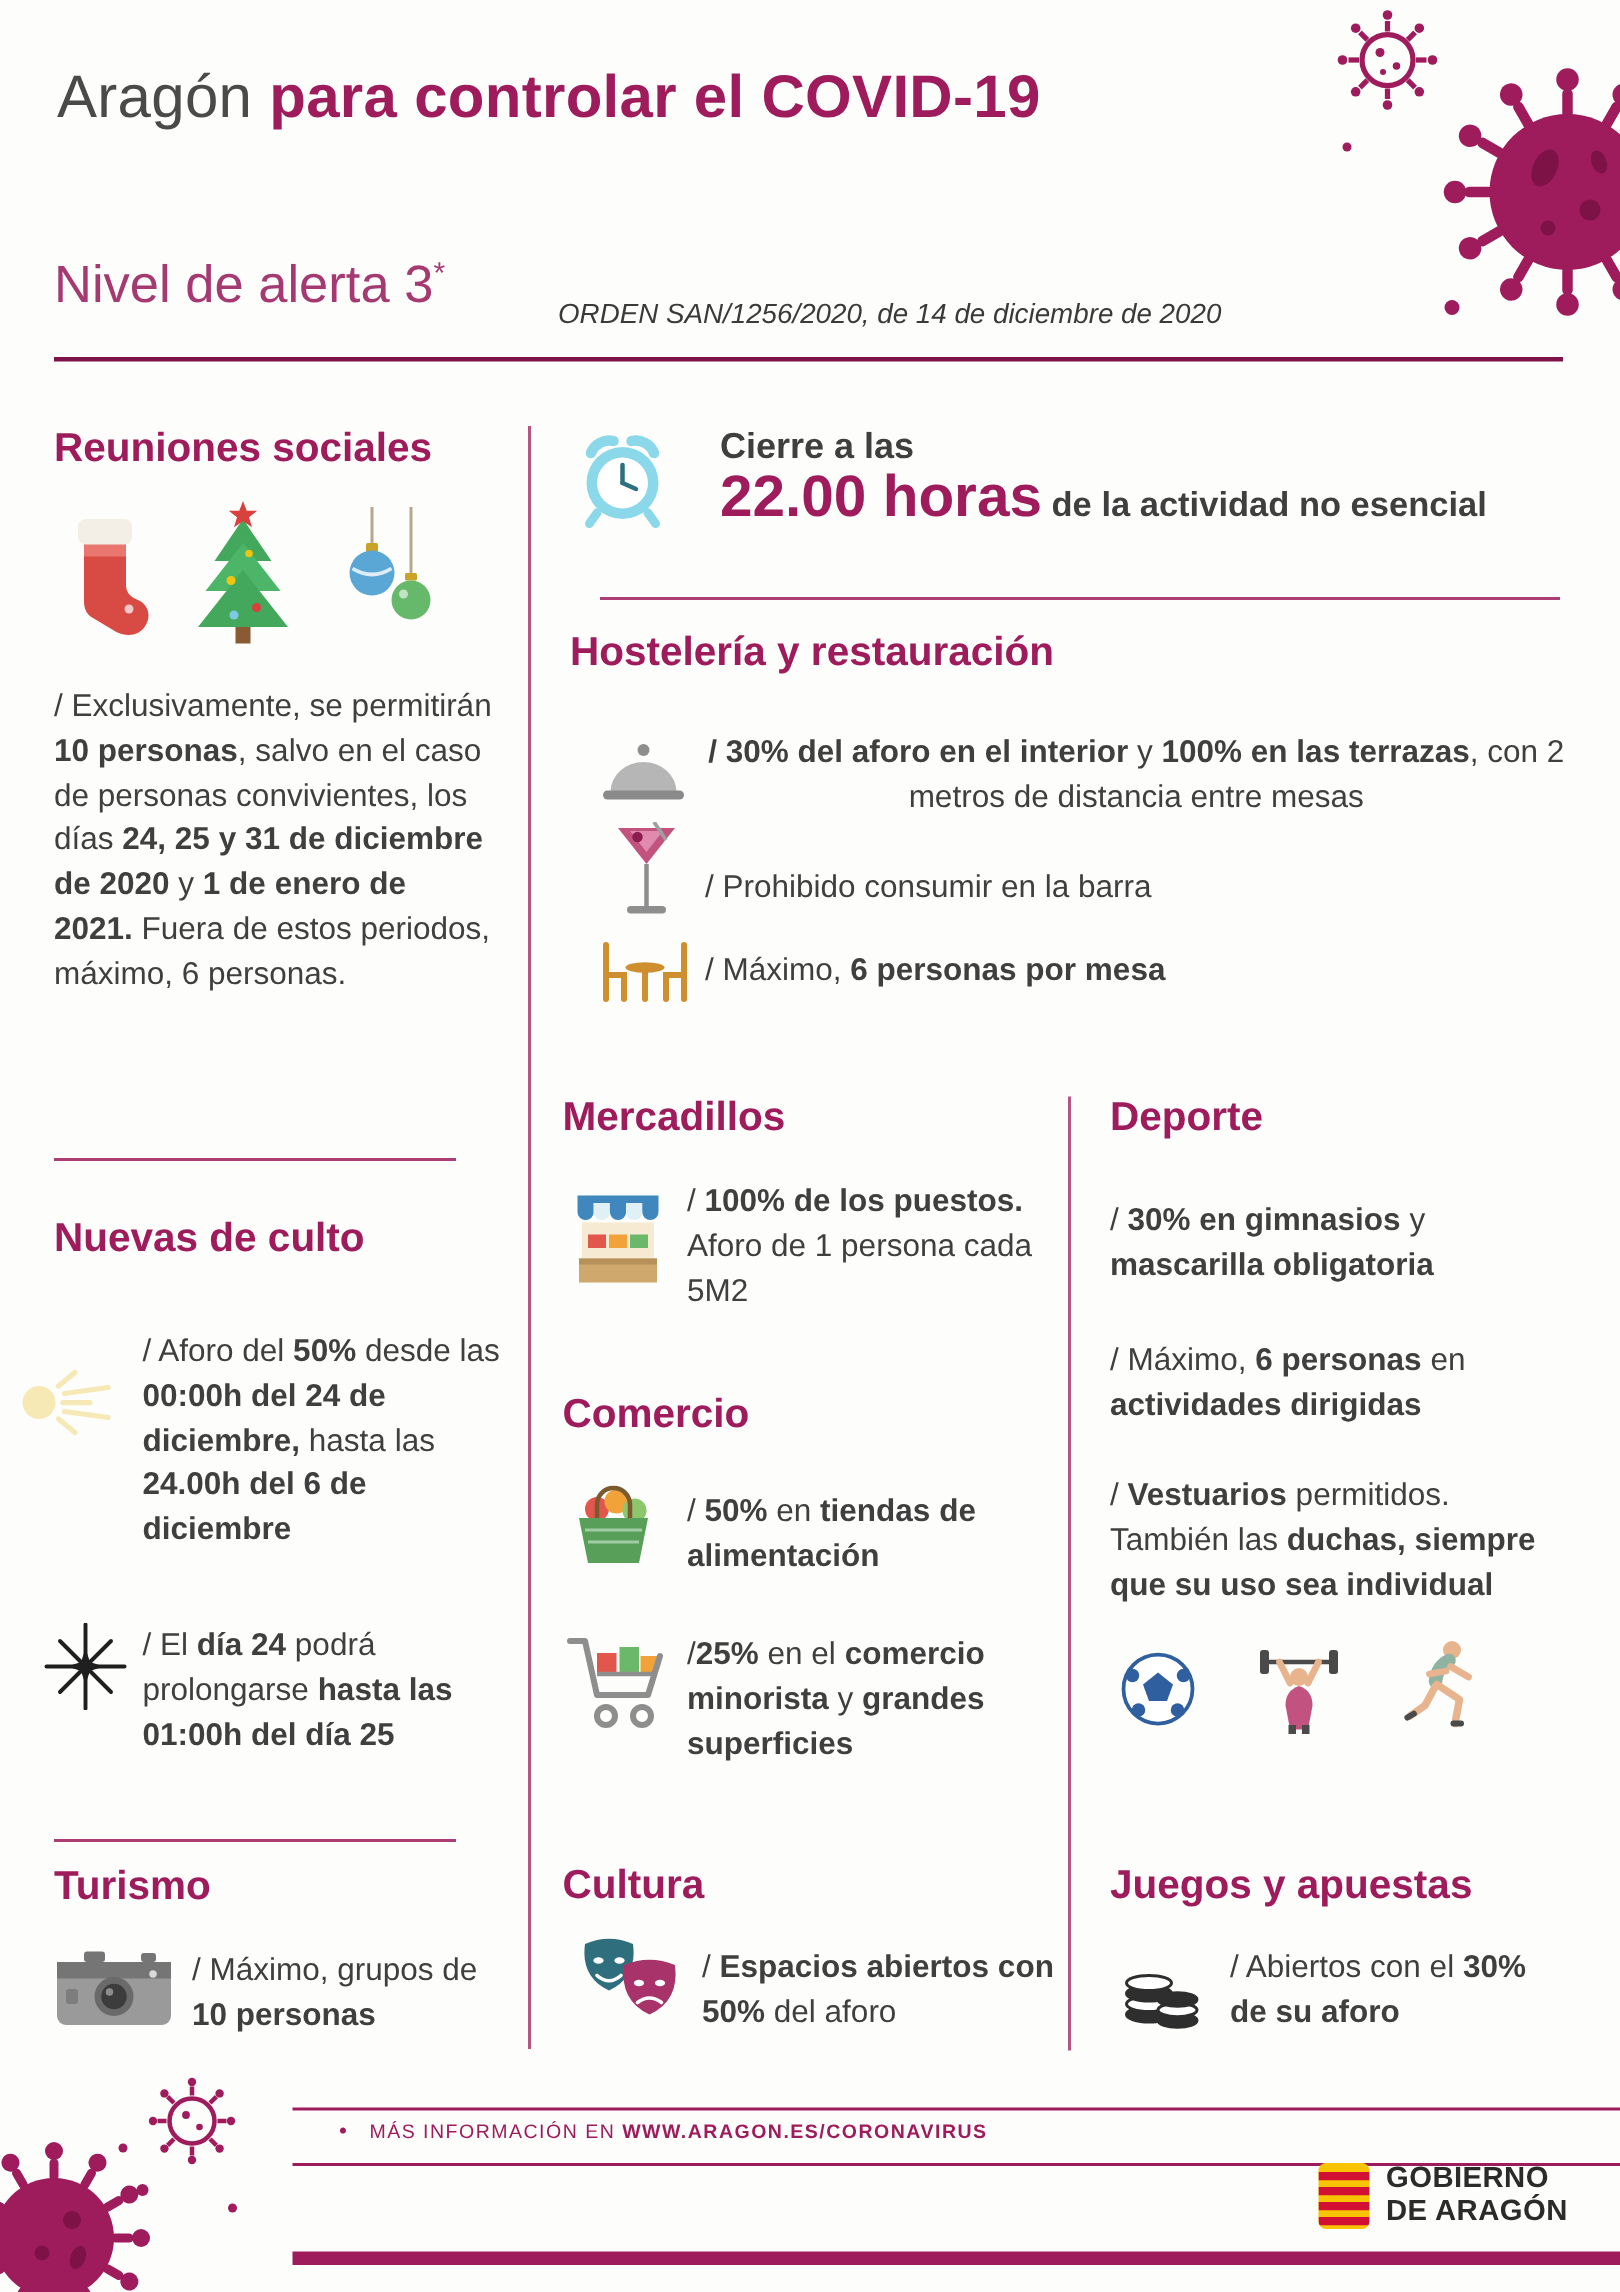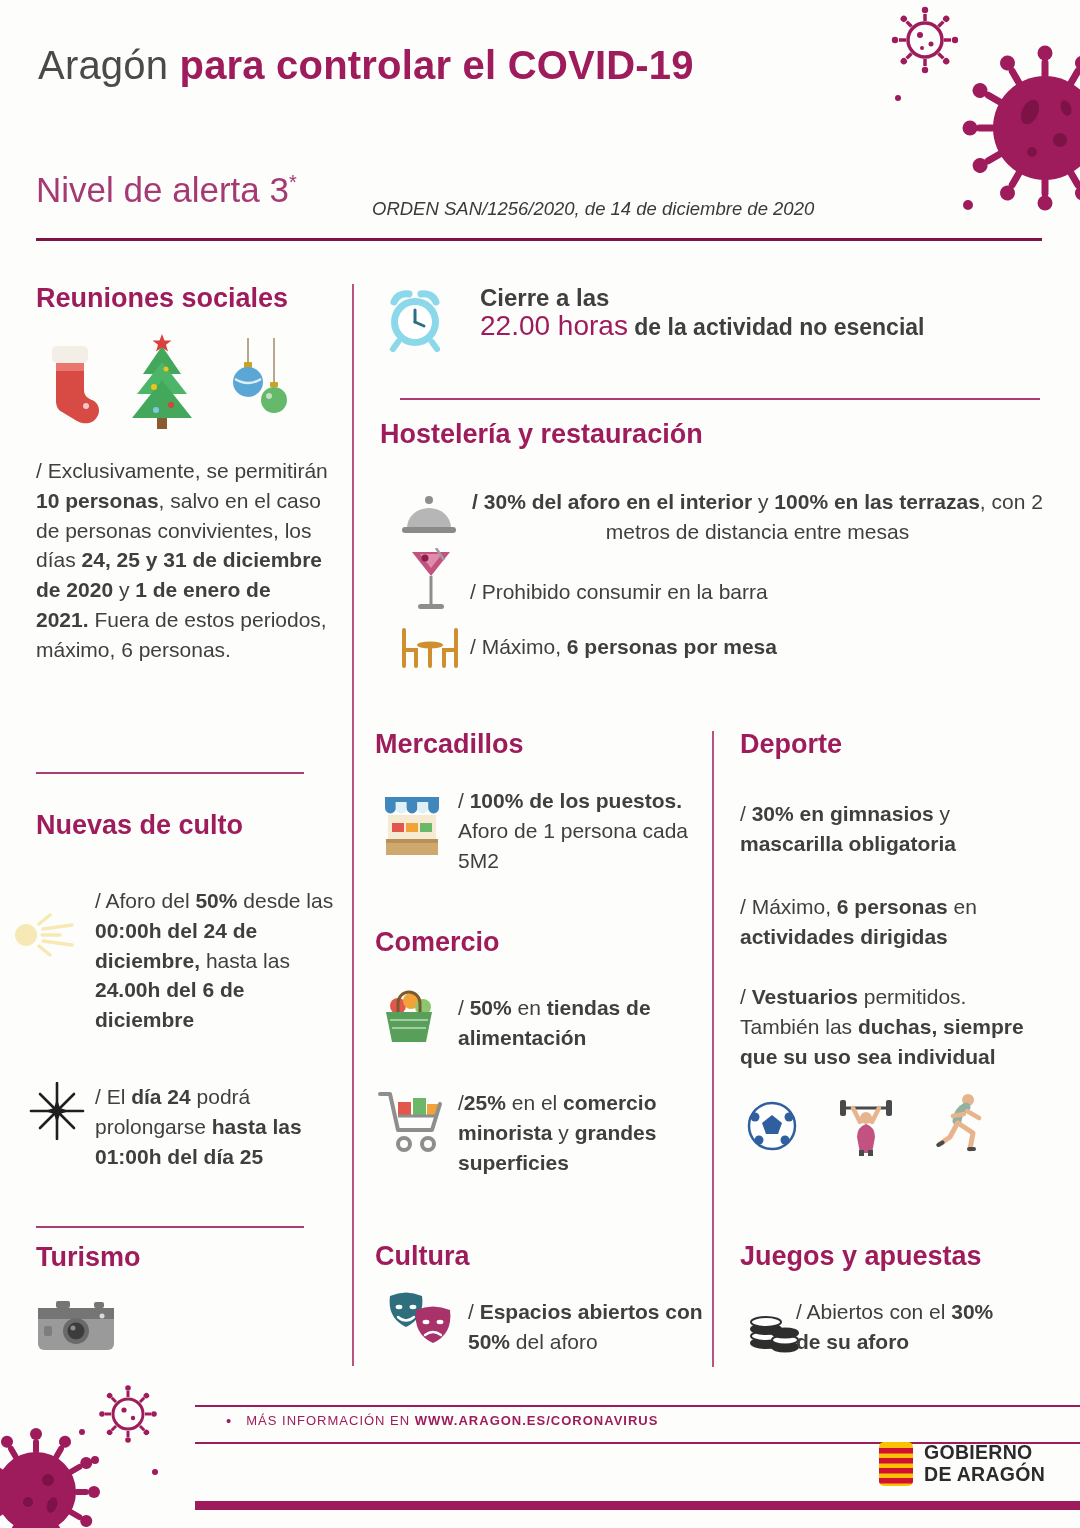--- a/index.html
+++ b/index.html
@@ -39,21 +39,21 @@
   .div-left-2 { left:36px; top:1226px; width:268px; }
   .turismo-title { left:36px; top:1242px; }
   .icon-camera { left:36px; top:1296px; width:80px; height:58px; }
   .turismo-item { left:128px; top:1299px; width:206px; }
   .vdiv-1 { left:352px; top:284px; height:1082px; }
 
   
   .icon-clock { left:382px; top:282px; width:66px; height:70px; }
   .curfew-intro { left:480px; top:284px; font-size:24px; font-weight:700; color:#3f3f3f; }
   .curfew-line { left:480px; top:310px; white-space:nowrap; }
-  .curfew-time { font-size:28px; font-weight:400; color:#9e1c5c;text-align:right; }
+  .curfew-time { font-size:39px; font-weight:700; color:#9e1c5c;text-align:right; }
   .curfew-scope { font-size:23px; font-weight:700; color:#3f3f3f; }
   .div-curfew { left:400px; top:398px; width:640px; }
 
   
   .hosteleria-title { left:380px; top:419px; }
   .icon-cloche { left:400px; top:490px; width:58px; height:48px; }
   .host-item1 { left:470px; top:487px; width:575px;text-align:center; }
   .icon-cocktail { left:408px; top:548px; width:46px; height:70px; }
   .host-item2 { left:470px; top:577px; width:480px; }
   .icon-table { left:398px; top:626px; width:64px; height:44px; }
@@ -76,21 +76,21 @@
   
   .deporte-title { left:740px; top:729px; }
   .dep-item1 { left:740px; top:799px; width:292px; }
   .dep-item2 { left:740px; top:892px; width:292px; }
   .dep-item3 { left:740px; top:982px; width:305px; }
   .icon-ball { left:746px; top:1100px; width:52px; height:52px; }
   .icon-lifter { left:838px; top:1094px; width:56px; height:62px; }
   .icon-runner { left:934px; top:1092px; width:55px; height:66px; }
   .juegos-title { left:740px; top:1241px; }
   .icon-chips { left:744px; top:1292px; width:58px; height:62px; }
-  .jue-item { left:796px; top:1297px; width:206px; }
+  .jue-item { left:820px; top:1297px; width:206px; }
 
   
   .footer-line-a { left:195px; top:1405px; width:885px; height:2px; background:#9e1c5c; }
   .footer-line-b { left:195px; top:1442px; width:885px; height:2px; background:#9e1c5c; }
   .footer-info { left:226px; top:1412px; display:flex; align-items:center; gap:14px; color:#9e1c5c; font-size:13px; letter-spacing:1px; }
   .footer-info .bold { font-weight:700; }
   .footer-bullet { font-size:15px; }
   .footer-bar { left:195px; top:1501px; width:885px; height:9px; background:#9e1c5c; }
   .logo { left:878px; top:1441px; display:flex; align-items:center; gap:10px; }
   .logo-text { font-size:19.5px; font-weight:700; color:#2b2b2b; line-height:1.12; letter-spacing:.3px; }
@@ -322,20 +322,21 @@
       <rect x="20" y="5" width="14" height="7" rx="2" fill="#757575"></rect>
       <rect x="58" y="6" width="10" height="6" rx="2" fill="#757575"></rect>
       <circle cx="40" cy="35" r="13" fill="#6a6a6a"></circle>
       <circle cx="40" cy="35" r="8.5" fill="#3c3c3c"></circle>
       <circle cx="37" cy="32" r="2.5" fill="#8d8d8d"></circle>
       <circle cx="66" cy="20" r="2.5" fill="#d9d9d9"></circle>
       <rect x="8" y="30" width="8" height="10" rx="2" fill="#7d7d7d"></rect>
     </svg>
   </span>
 
+  <p class="abs body-text turismo-item"><span>/ Máximo, grupos de </span><span style="font-weight: 700;">10 personas</span></p>
 
   <div class="abs vdiv vdiv-1"></div>
 
   <span class="abs icon icon-clock">
     <svg viewBox="0 0 66 70">
       <circle cx="33" cy="40" r="24" fill="#8ad8ea"></circle>
       <circle cx="33" cy="40" r="17" fill="#ffffff"></circle>
       <line x1="33" y1="40" x2="33" y2="28" stroke="#2c6f80" stroke-width="3" stroke-linecap="round"></line>
       <line x1="33" y1="40" x2="42" y2="44" stroke="#2c6f80" stroke-width="3" stroke-linecap="round"></line>
       <path d="M12 20 a13 13 0 0 1 15 -8" stroke="#8ad8ea" stroke-width="7" fill="none" stroke-linecap="round"></path>

